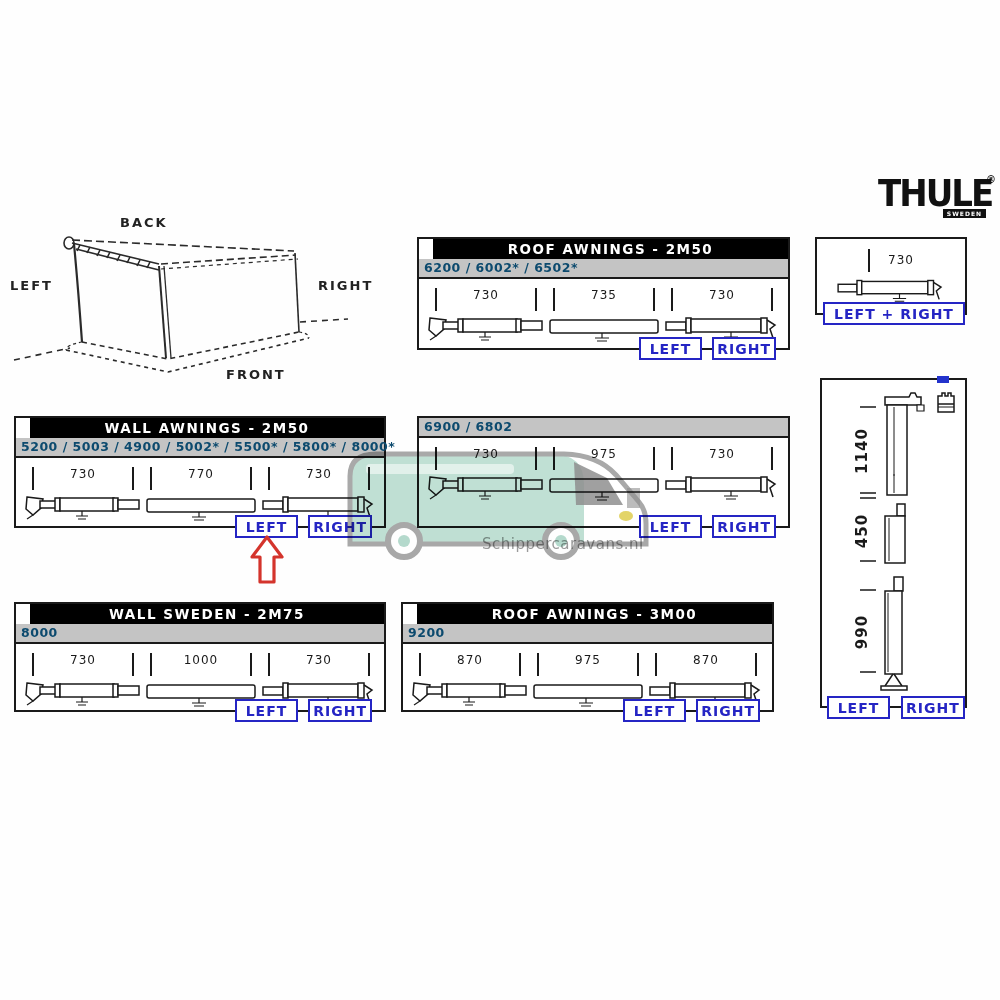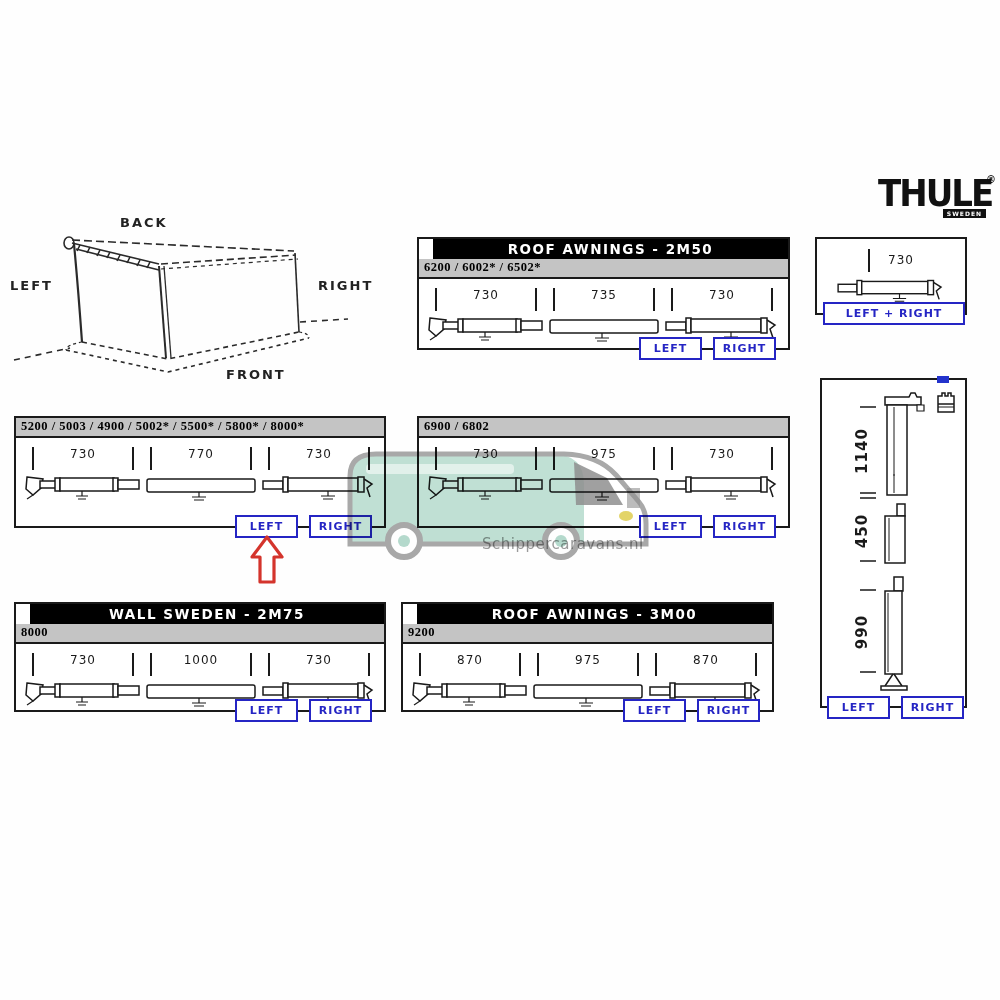--- a/index.html
+++ b/index.html
@@ -4,31 +4,31 @@
 <style>
   html,body{margin:0;padding:0;}
   body{
     width:1000px;height:1000px;position:relative;background:#fefefe;overflow:hidden;
     font-family:"DejaVu Sans","Liberation Sans",sans-serif;color:#1a1a1a;
   }
   
   .panel{position:absolute;border:2px solid #1a1a1a;background:#fff;box-sizing:border-box;z-index:2;}
   .phead{background:#000;color:#fff;font-weight:bold;font-size:13.5px;letter-spacing:1.5px;
          text-align:center;padding:2px 0;white-space:nowrap;margin-left:14px;}
-  .psub{background:#c4c4c4;color:#000000;font-weight:bold;font-size:12.5px;letter-spacing:.5px;
-        padding:1px 5px 2px;border-bottom:2px solid #1a1a1a;white-space:nowrap;font-family:Liberation Serif, serif;}
+  .psub{background:#c4c4c4;color:#0c4a6e;font-weight:bold;font-size:12.5px;letter-spacing:.5px;
+        padding:1px 5px 2px;border-bottom:2px solid #1a1a1a;white-space:nowrap;}
   .pbody{display:flex;justify-content:space-between;padding:5px 8px 0;}
   .col{width:118px;}
   .measure{display:flex;justify-content:space-between;align-items:flex-start;height:25px;margin:0 8px;}
   .tick{width:2px;height:23px;background:#1a1a1a;margin-top:4px;}
   .mval{font-weight:normal;font-size:12px;letter-spacing:1px;line-height:22px;}
   .arm{width:118px;height:36px;display:block;}
   
   .btn{position:absolute;height:19px;min-width:53px;padding:0 3px;border:2px solid #2525c4;background:#fff;
-       color:#2525c4;font-weight:bold;font-size:11px;letter-spacing:1px;display:flex;align-items:center;
+       color:#2525c4;font-weight:bold;font-size:14px;letter-spacing:1px;display:flex;align-items:center;
        justify-content:center;z-index:9;cursor:pointer;white-space:nowrap;}
   .btn-left{right:86px;bottom:-12px;}
   .btn-right{right:12px;bottom:-12px;}
   
   .sketch{position:absolute;left:8px;top:186px;width:372px;height:210px;z-index:1;}
   .olabel{position:absolute;font-weight:bold;font-size:13px;letter-spacing:2px;color:#222;z-index:2;}
   
   .logo{position:absolute;left:878px;top:176px;width:116px;height:44px;z-index:3;}
   .logo .brand{font-weight:bold;font-size:34px;letter-spacing:-2px;line-height:34px;color:#111;
                transform:scaleY(1.08);display:inline-block;}
@@ -151,20 +151,21 @@
         <rect x="28" y="10" width="70" height="13"></rect>
         <rect x="98" y="9" width="6" height="15"></rect>
         <path d="M104,11 l8,5 l-5,4 l3,9" fill="none"></path>
       </g>
       <path d="M68,23 v5 M61,28 h14 M63,31 h10" stroke="#1a1a1a" stroke-width="1.2" fill="none"></path>
     </svg>
   <div class="btn" style="left:6px;bottom:-12px;width:132px;">LEFT + RIGHT</div>
 </div>
 
 <div class="panel" style="left:14px;top:416px;width:372px;height:112px;">
+  <div class="phead">WALL AWNINGS - 2M50</div>
   <div class="psub">5200 / 5003 / 4900 / 5002* / 5500* / 5800* / 8000*</div>
   <div class="pbody">
     <div class="col">
       <div class="measure">
           <span class="tick"></span>
           <span class="mval">730</span>
           <span class="tick"></span>
         </div>
       <svg class="arm" viewBox="0 0 118 36">
           <g stroke="#1a1a1a" fill="#fff" stroke-width="1.5">

